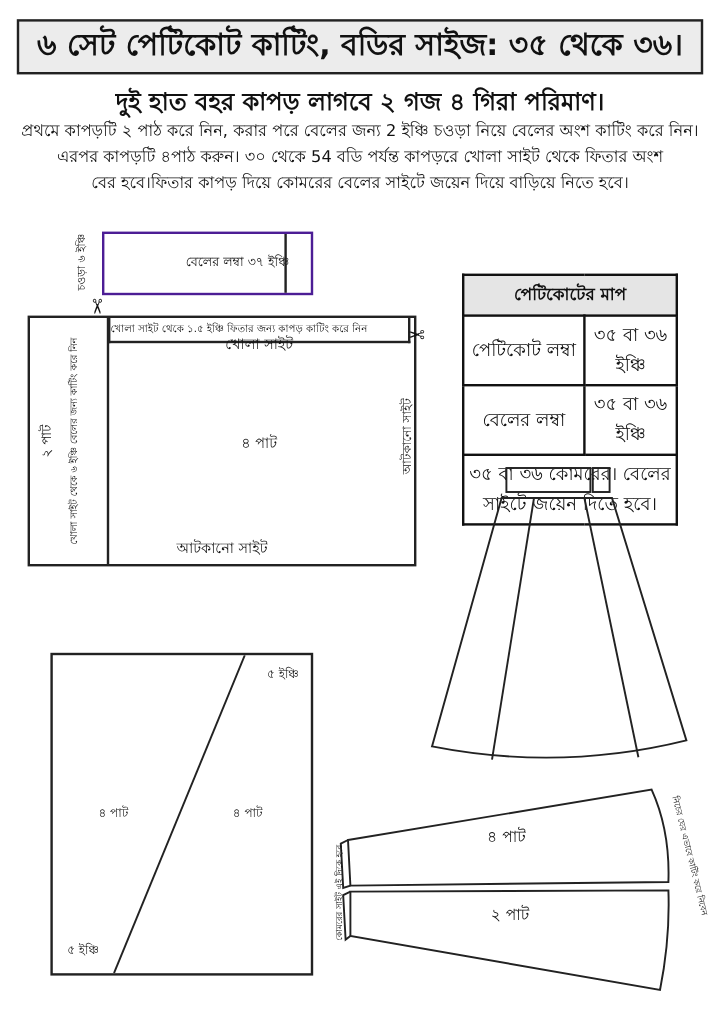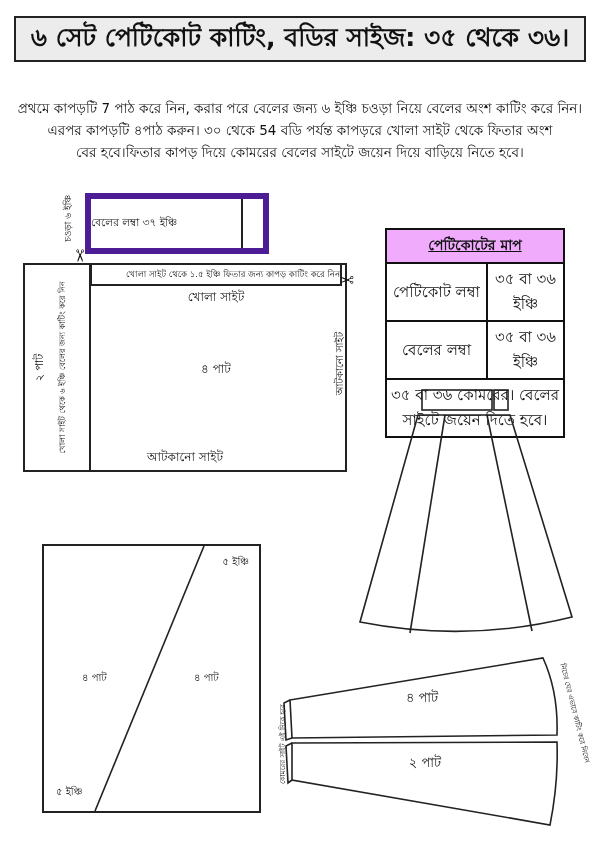--- a/index.html
+++ b/index.html
@@ -8,62 +8,63 @@
   .abs{position:absolute;}
   .ctr{text-align:center;}
   .rot90{transform:rotate(-90deg);}
   
   #title-box{left:14px;top:16px;width:568px;height:42px;border:2px solid #222;
              background:#ececec;display:flex;align-items:center;justify-content:center;}
   #title-box .t{font-size:25px;font-weight:bold;white-space:nowrap;}
   #subtitle{left:0;top:70px;width:600px;font-size:20px;font-weight:bold;}
   .inst{left:0;width:600px;font-size:13.5px;}
   
-  #belt-rect{left:85px;top:193px;width:172px;height:49px;border:6px solid #4c1d95;
-             display:flex;align-items:center;justify-content:flex-start;}
+  #belt-rect{left:85px;top:193px;width:172px;height:49px;border:2px solid #4c1d95;
+             display:flex;align-items:center;justify-content:flex-end;}
   #belt-divider{right:20px;top:0;height:100%;border-left:2px solid #222;}
   #belt-label{font-size:10.5px;padding-right:18px;}
   #belt-width-label{left:8px;top:211px;width:120px;font-size:9px;}
   
   #main-rect{left:23px;top:263px;width:320px;height:205px;border:2px solid #222;}
   #main-col-line{left:64px;top:0;height:100%;border-left:2px solid #222;}
   #main-strip{left:65px;top:0;width:248px;height:19px;border:2px solid #222;border-top:none;
-              display:flex;align-items:center;justify-content:flex-end;}
+              display:flex;align-items:center;justify-content:flex-start;}
   #main-strip .t{font-size:8.5px;white-space:nowrap;}
-  #main-open{left:66px;top:23px;width:250px;font-size:12px;}
+  #main-open{left:66px;top:13px;width:250px;font-size:12px;}
   #main-center{left:66px;top:95px;width:250px;font-size:12px;}
   #main-bottom{left:0;bottom:2px;width:320px;font-size:12px;}
   #main-right-label{left:265px;top:90px;width:100px;font-size:10px;}
   #main-left-fold{left:-35px;top:93px;width:100px;font-size:11px;}
   #main-left-cut{left:-73px;top:96px;width:220px;font-size:8px;}
   .scissors{font-size:17px;line-height:1;}
   
   #m-table{left:385px;top:228px;width:180px;border-collapse:collapse;}
   #m-table td,#m-table th{border:2px solid #111;font-size:15px;text-align:center;padding:3px 2px;}
-  #m-table th{background:#f0abfc;font-size:14px;font-weight:bold;padding:4px 2px;text-decoration:underline;}
+  #m-table th{background:#e5e5e5;font-size:14px;font-weight:bold;padding:4px 2px;}
   #m-table .lbl{width:95px;}
   
   #cut-rect{left:42px;top:544px;width:215px;height:265px;border:2px solid #222;}
   .small-lab{font-size:10px;white-space:nowrap;}
   
   #gore-left-note{left:-64px;top:90px;width:150px;font-size:7px;}
   #gore-right-note{left:296px;top:14px;width:178px;font-size:7px;
                    transform:rotate(76deg);transform-origin:0 0;white-space:nowrap;}
   .gore-lab{font-size:13px;}
   svg{display:block;}
 </style>
 </head>
 <body>
 
 <div id="page">
 
   <div class="abs" id="title-box">
     <div class="t">৬ সেট পেটিকোট কাটিং, বডির সাইজ: ৩৫ থেকে ৩৬।</div>
   </div>
-  <div class="abs ctr inst" style="top:98px;">প্রথমে কাপড়টি 7 পাঠ করে নিন, করার পরে বেলের জন্য ৬ ইঞ্চি চওড়া নিয়ে বেলের অংশ কাটিং করে নিন।</div>
+  <div class="abs ctr" id="subtitle">দুই হাত বহর কাপড় লাগবে ২ গজ ৪ গিরা পরিমাণ।</div>
+  <div class="abs ctr inst" style="top:98px;">প্রথমে কাপড়টি ২ পাঠ করে নিন, করার পরে বেলের জন্য 2 ইঞ্চি চওড়া নিয়ে বেলের অংশ কাটিং করে নিন।</div>
   <div class="abs ctr inst" style="top:120px;">এরপর কাপড়টি ৪পাঠ করুন। ৩০ থেকে 54 বডি পর্যন্ত কাপড়রে খোলা সাইট থেকে ফিতার অংশ</div>
   <div class="abs ctr inst" style="top:142px;">বের হবে।ফিতার কাপড় দিয়ে কোমরের বেলের সাইটে জয়েন দিয়ে বাড়িয়ে নিতে হবে।</div>
 
   <div class="abs" id="belt-rect">
     <div class="abs" id="belt-divider"></div>
     <div class="ctr" id="belt-label">বেলের লম্বা ৩৭ ইঞ্চি</div>
   </div>
   <div class="abs ctr rot90" id="belt-width-label">চওড়া ৬ ইঞ্চি</div>
 
   <div class="abs" id="main-rect">

